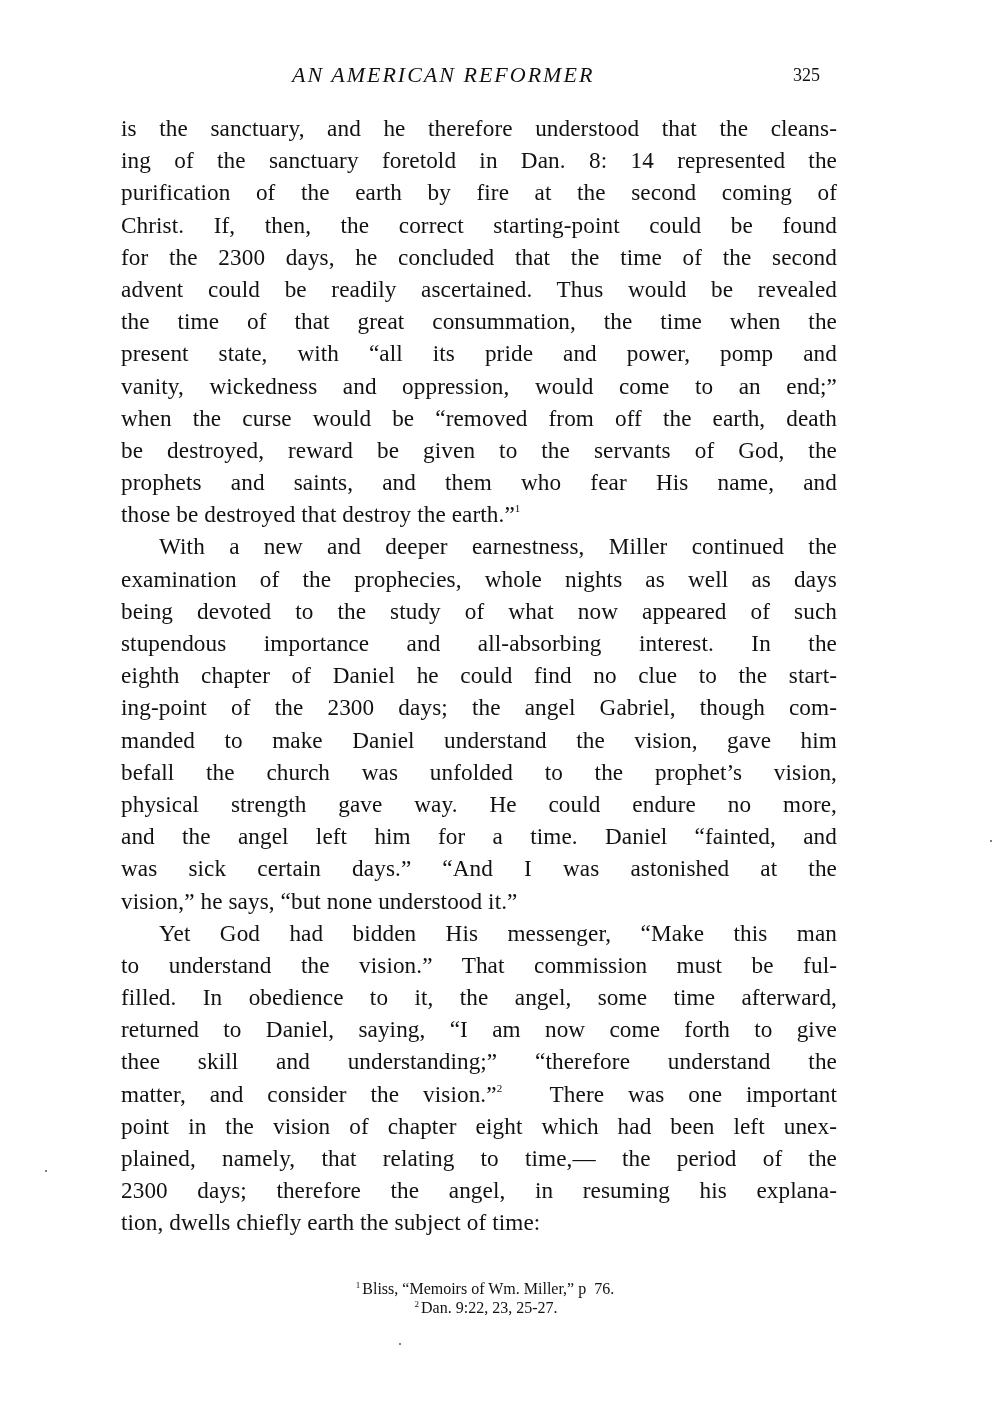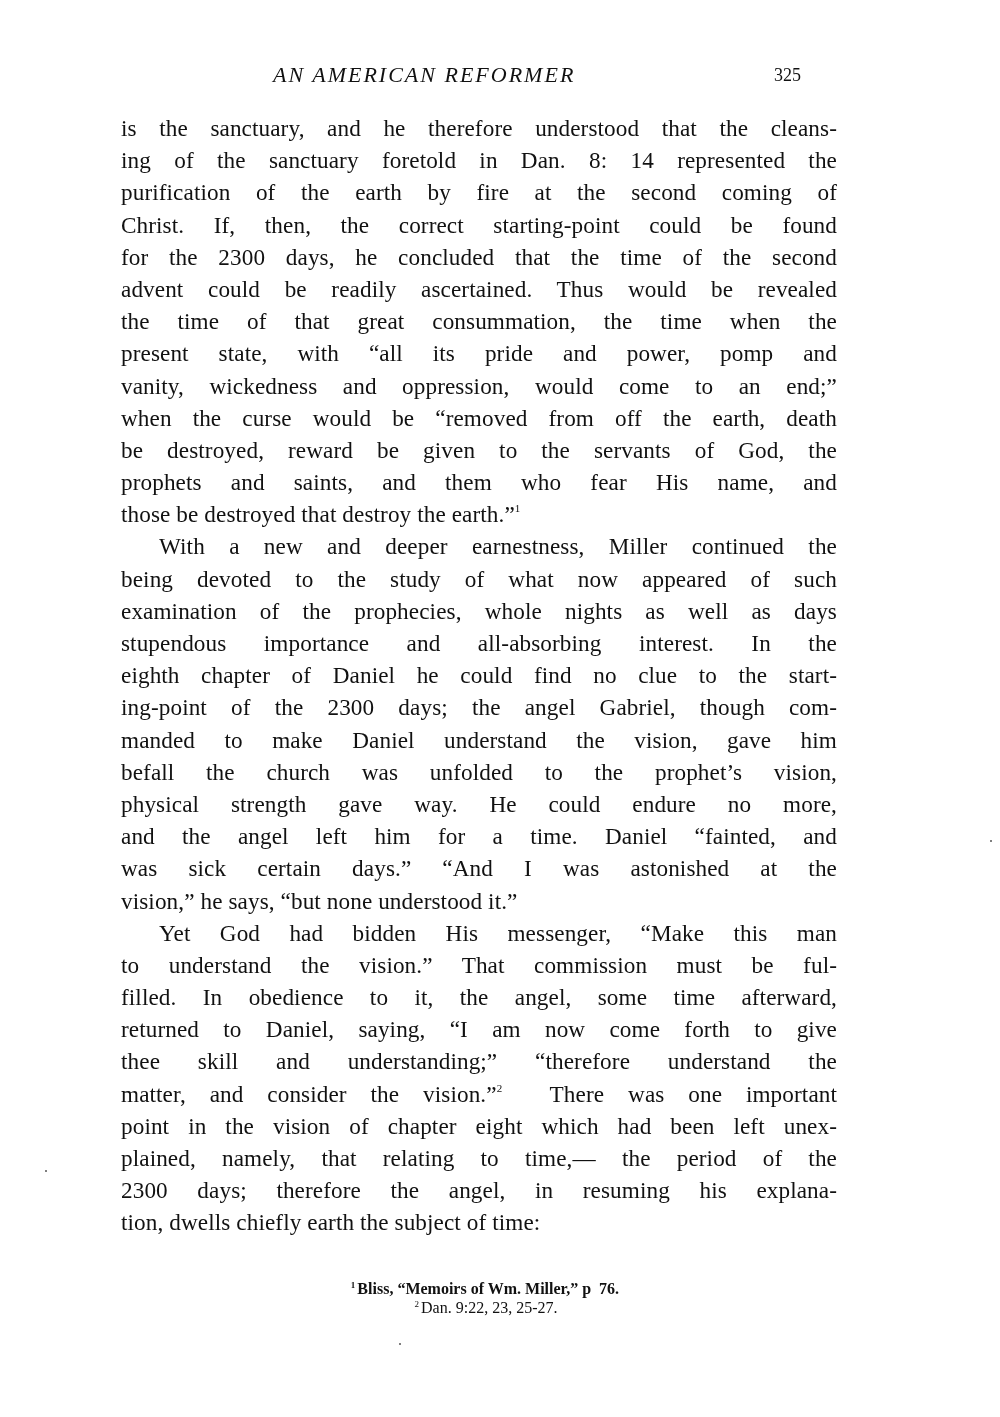--- a/index.html
+++ b/index.html
@@ -11,21 +11,21 @@
       width: 1000px;
       height: 1417px;
       position: relative;
       overflow: hidden;
       font-family: "Liberation Serif", "DejaVu Serif", serif;
       color: #111111;
     }
     .header {
       position: absolute;
       top: 58px;
-      left: 83px;
+      left: 102px;
       width: 718px;
       height: 34px;
     }
     .running-title {
       position: absolute;
       left: 190px;
       top: 0;
       font-style: italic;
       font-size: 22px;
       letter-spacing: 2px;
@@ -70,21 +70,21 @@
       top: 1279px;
       left: 0;
       width: 1000px;
       font-size: 16px;
       line-height: 19px;
     }
     .footnote {
       text-align: center;
       white-space: nowrap;
     }
-    .footnote.f1 { padding-left: 0px; padding-right: 30px; font-weight: bold; }
+    .footnote.f1 { padding-left: 0px; padding-right: 30px; }
     .footnote.f2 { padding-right: 28px; }
     .footnote sup {
       font-size: 9px;
       vertical-align: 6px;
       line-height: 0;
       margin-right: 2px;
     }
     .speck {
       position: absolute;
       background: #555;
@@ -112,22 +112,22 @@
     <div class="line">present state, with “all its pride and power, pomp and</div>
     <div class="line">vanity, wickedness and oppression, would come to an end;”</div>
     <div class="line">when the curse would be “removed from off the earth, death</div>
     <div class="line">be destroyed, reward be given to the servants of God, the</div>
     <div class="line">prophets and saints, and them who fear His name, and</div>
     <div class="line last"><span>those be destroyed that destroy the earth.”</span><sup class="fn">1</sup></div>
   </div>
 
   <div>
     <div class="line indent">With a new and deeper earnestness, Miller continued the</div>
+    <div class="line">examination of the prophecies, whole nights as well as days</div>
     <div class="line">being devoted to the study of what now appeared of such</div>
-    <div class="line">examination of the prophecies, whole nights as well as days</div>
     <div class="line">stupendous importance and all-absorbing interest.  In the</div>
     <div class="line">eighth chapter of Daniel he could find no clue to the start-</div>
     <div class="line">ing-point of the 2300 days; the angel Gabriel, though com-</div>
     <div class="line">manded to make Daniel understand the vision, gave him</div>
     <div class="line">befall the church was unfolded to the prophet’s vision,</div>
     <div class="line">physical strength gave way.  He could endure no more,</div>
     <div class="line">and the angel left him for a time.  Daniel “fainted, and</div>
     <div class="line">was sick certain days.”  “And I was astonished at the</div>
     <div class="line last">vision,” he says, “but none understood it.”</div>
   </div>

